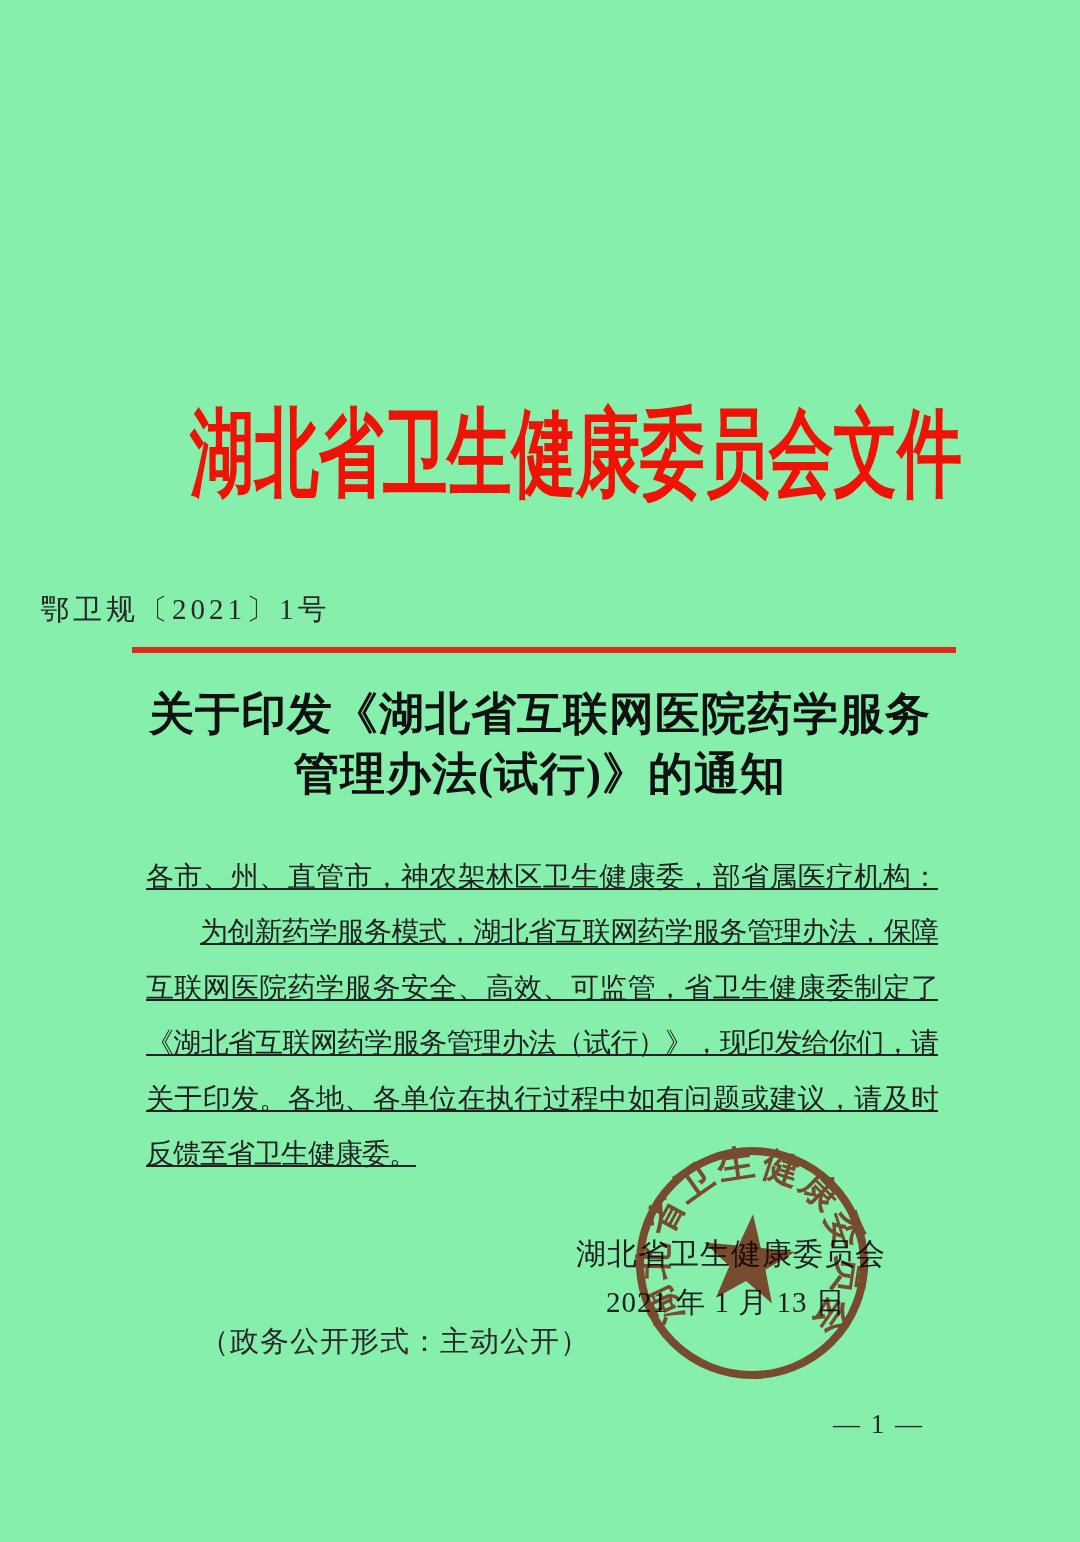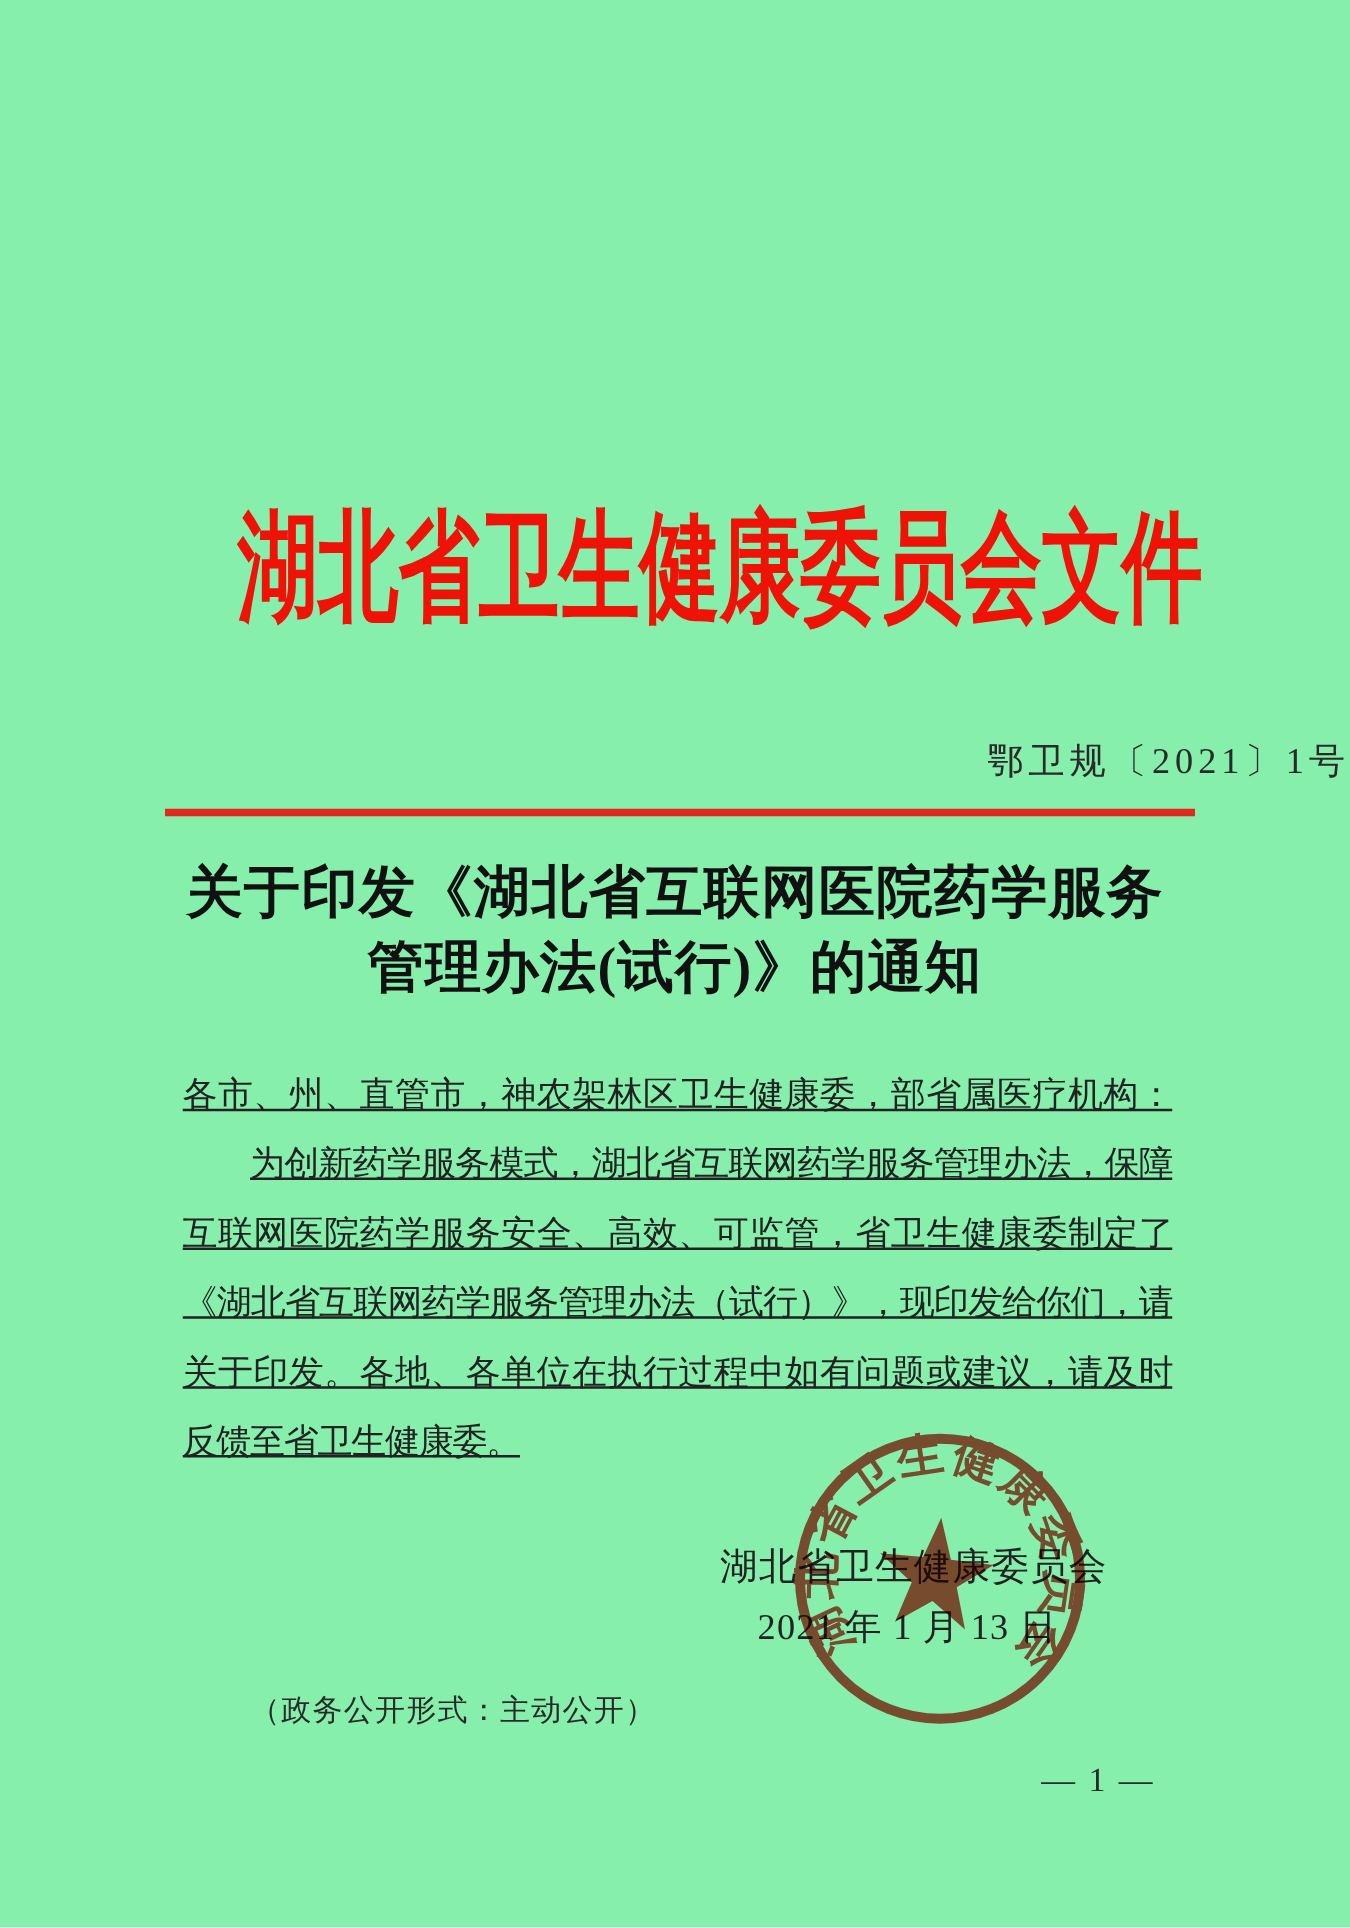--- a/index.html
+++ b/index.html
@@ -33,21 +33,21 @@
     letter-spacing: 0px;
     transform: scaleX(0.67);
     transform-origin: center center;
   }
 
   
   .doc-number {
     position: absolute;
     top: 588px; left: 0;
     width: 100%;
-    text-align: right;
+    text-align: left;
     font-size: 29px;
     line-height: 42px;
     letter-spacing: 4px;
     color: #2a2a2a;
     padding-left: 40px;
   }
 
   
   .red-rule {
     position: absolute;
@@ -109,22 +109,22 @@
     font-size: 29px;
     line-height: 40px;
     letter-spacing: 1px;
     white-space: nowrap;
     color: #222;
   }
 
   
   .footer-note {
     position: absolute;
-    top: 1348px; left: 200px;
-    font-size: 24px;
+    top: 1320px; left: 200px;
+    font-size: 29px;
     line-height: 42px;
     letter-spacing: 1px;
     white-space: nowrap;
     color: #2a2a2a;
   }
 
   
   .page-number {
     position: absolute;
     top: 1406px; left: 833px;

